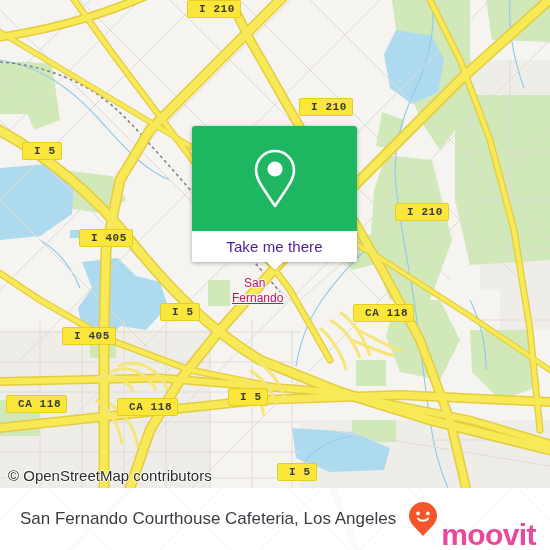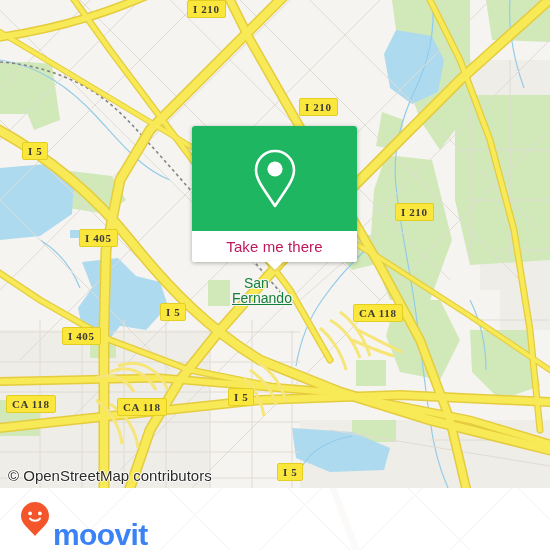--- a/index.html
+++ b/index.html
@@ -37,37 +37,37 @@
     display: block;
   }
 
   
   .shield {
     position: absolute;
     background: #fbe73c;
     border: 1.5px solid #e3cf22;
     border-radius: 2px;
     color: #3b3b36;
-    font-family: Liberation Serif, serif;
+    font-family: Liberation Mono, monospace;
     font-size: 11px;
     font-weight: bold;
     letter-spacing: 0.6px;
     line-height: 14px;
     height: 15px;
-    padding: 1px 5px 0 5px;
+    padding: 1px 5px 0 11px;
     white-space: nowrap;
     box-sizing: content-box;
   }
 
   
   .city-label {
     position: absolute;
-    color: #15803d;
-    font-family: "Liberation Sans", sans-serif;
-    font-size: 14px;
+    color: #be185d;
+    font-family: "Liberation Sans", sans-serif;
+    font-size: 12px;
     line-height: 15px;
     text-align: center;
     white-space: nowrap;
     text-shadow:
        1px  0 0 #f6f4f0, -1px  0 0 #f6f4f0,
        0  1px 0 #f6f4f0,  0 -1px 0 #f6f4f0,
        1px  1px 0 #f6f4f0, -1px  1px 0 #f6f4f0,
        1px -1px 0 #f6f4f0, -1px -1px 0 #f6f4f0;
   }
 
@@ -109,21 +109,21 @@
     background: #ffffff;
     border-radius: 0 0 3px 3px;
     display: flex;
     align-items: center;
     justify-content: center;
     position: relative;
   }
   #callout-label {
     font-family: "Liberation Sans", sans-serif;
     font-size: 15px;
-    color: #be185d;
+    color: #4c1d95;
     letter-spacing: 0.1px;
   }
   #callout-tail {
     position: absolute;
     left: 50%;
     bottom: -8px;
     margin-left: -9px;
     width: 0;
     height: 0;
     border-left: 9px solid transparent;
@@ -166,21 +166,21 @@
   }
   #brand {
     display: flex;
     align-items: center;
     gap: 3px;
   }
   #brand-word {
     font-family: "Liberation Sans", sans-serif;
     font-size: 30px;
     font-weight: bold;
-    color: #3b82f6;
+    color: #ec4899;
     letter-spacing: -0.6px;
     line-height: 30px;
     margin-top: 32px;
   }
 </style>
 </head>
 <body>
 
 <div id="app">
 
@@ -387,20 +387,21 @@
           <path d="M320,400 L500,580"></path>
         <path d="M430,400 L560,530"></path>
       </g>
       <g stroke="#e9e5de" stroke-width="7" fill="none">
         <path d="M0,470 L550,470"></path>
         <path d="M300,400 L360,560"></path>
       </g>
     </svg>
 
     <div id="footer-inner">
+      <div id="place-title">San Fernando Courthouse Cafeteria, Los Angeles</div>
 
       <div id="brand">
         <svg width="30" height="36" viewBox="0 0 30 36">
           <path d="M15 1 C7.3 1 1 7.3 1 15 C1 22.6 8.6 27.4 15 35 C21.4 27.4 29 22.6 29 15 C29 7.3 22.7 1 15 1 Z" fill="#f4552a"></path>
           <circle cx="10.1" cy="12.4" r="1.85" fill="#ffffff"></circle>
           <circle cx="19.9" cy="12.4" r="1.85" fill="#ffffff"></circle>
           <path d="M10 17.6 C12 20.4 18 20.4 20 17.6" fill="none" stroke="#ffffff" stroke-width="1.9" stroke-linecap="round"></path>
         </svg>
         <span id="brand-word">moovit</span>
       </div>

